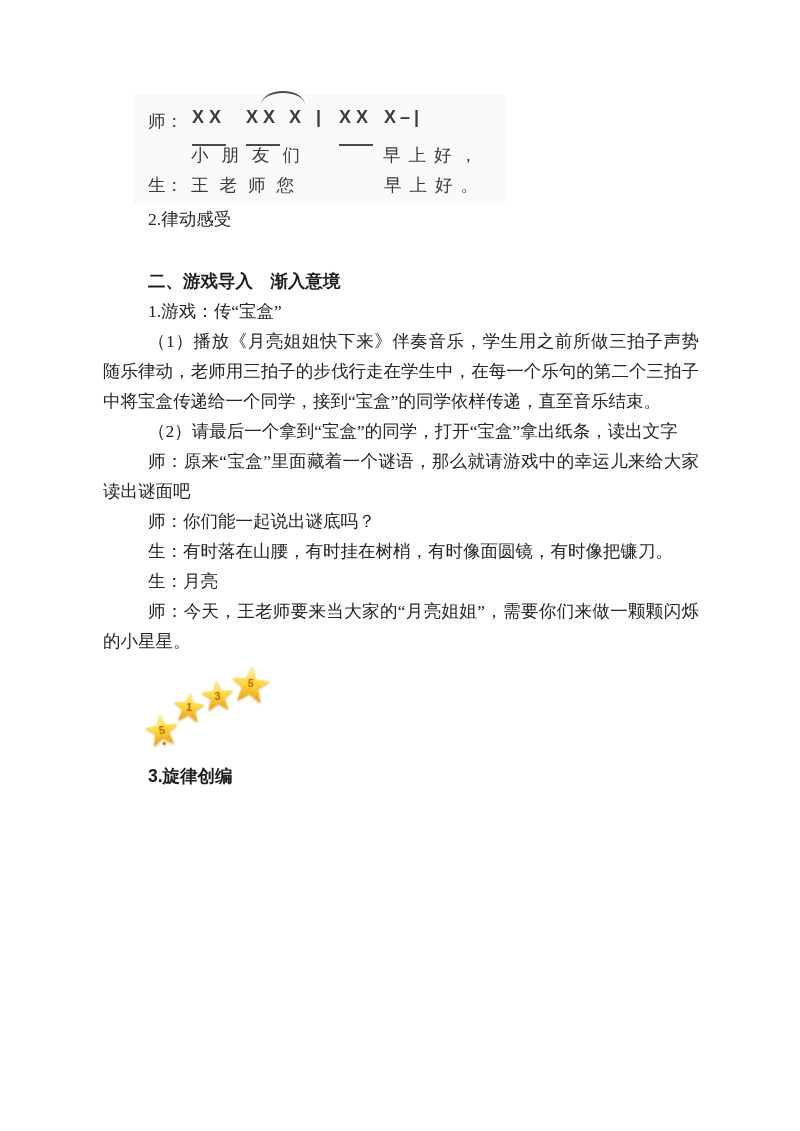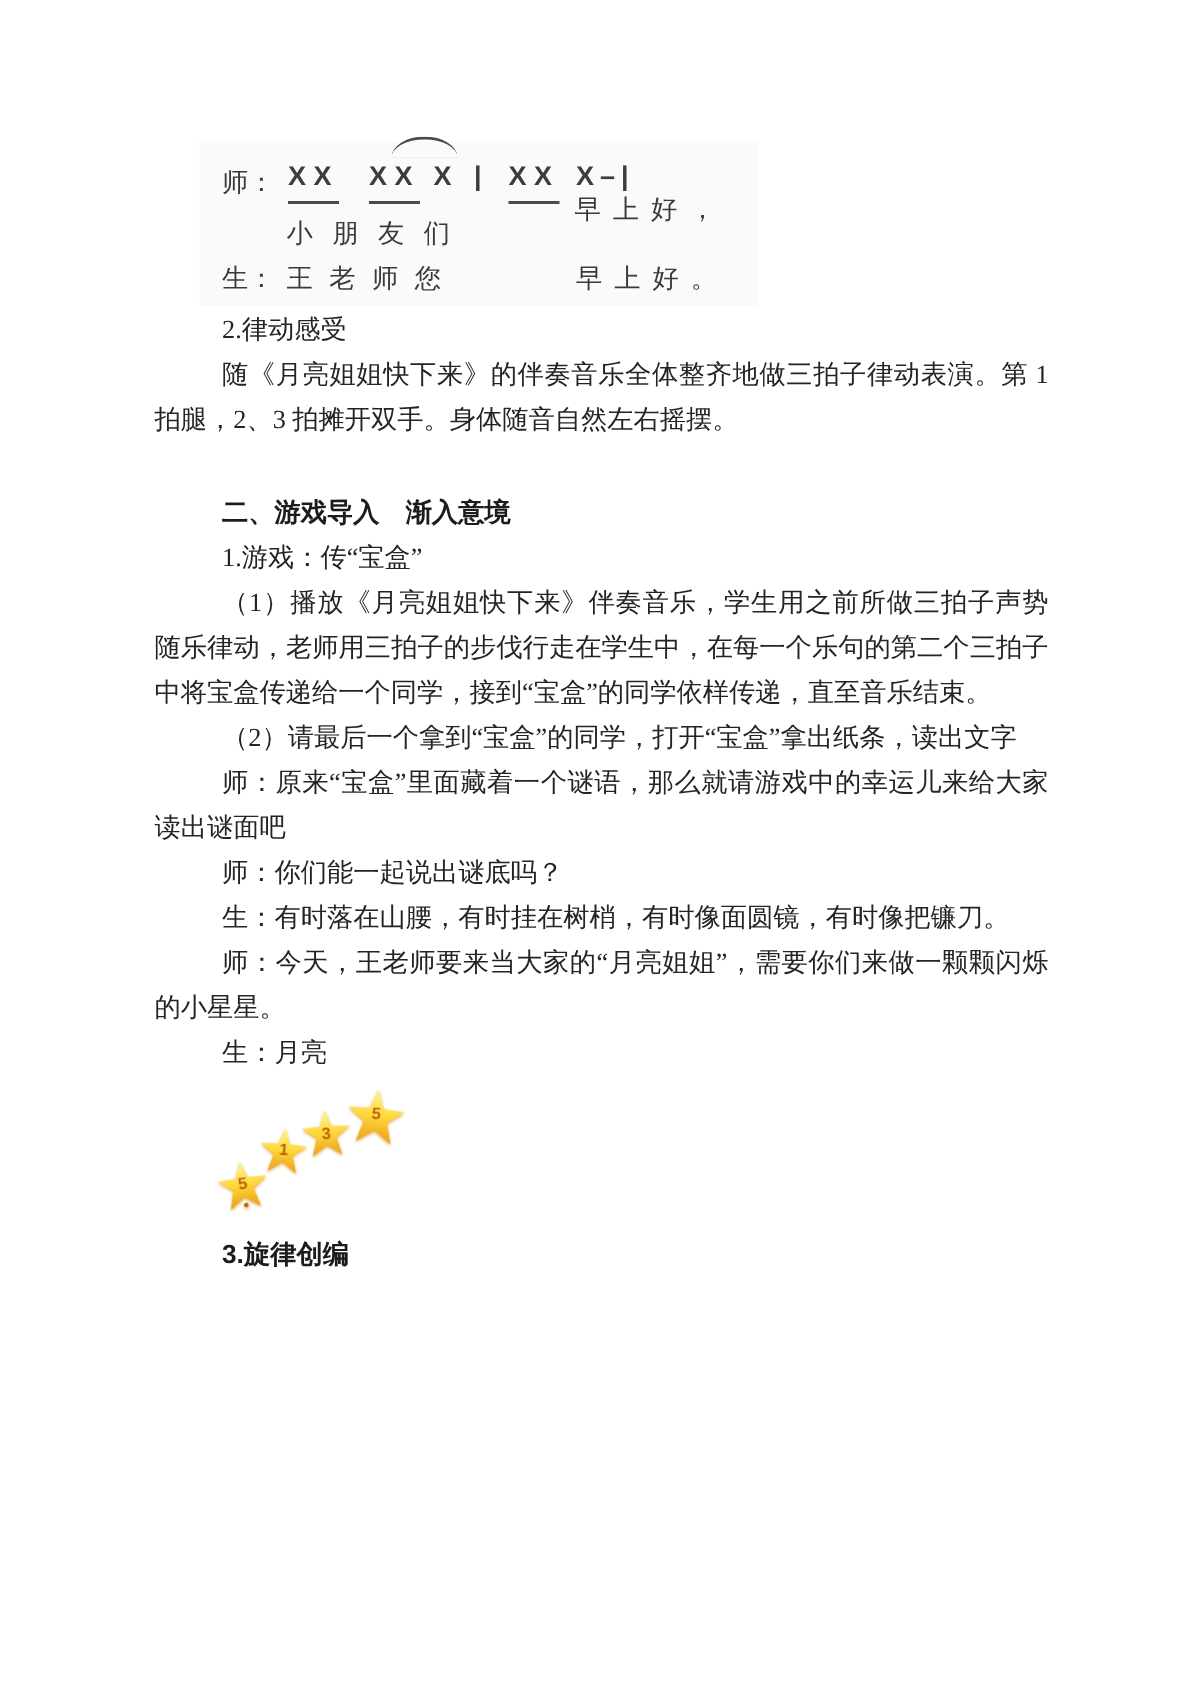--- a/index.html
+++ b/index.html
@@ -39,21 +39,21 @@
   }
   .nx{
     position:absolute;
     font-family:"Liberation Sans","DejaVu Sans",sans-serif;
     font-size:18px;
     font-weight:600;
     letter-spacing:5px;
     color:#3c3c3c;
     white-space:nowrap;
   }
-  .u{border-bottom:2px solid #4a4a4a;padding-bottom:2px;}
+  .u{border-bottom:2px solid #4a4a4a;padding-bottom:12px;}
   .arc{
     position:absolute;
     height:12px;
     border-top:2px solid #4a4a4a;
     border-radius:100% 100% 0 0 / 200% 200% 0 0;
   }
   
   .content p{margin:0;text-indent:45px;}
   p.h-bold{
     font-family:"Liberation Sans","DejaVu Sans",sans-serif;
@@ -107,40 +107,39 @@
       <span class="n-label" style="left:45px;top:6px">师：</span>
       <span class="nx u" style="left:89px;top:2px">XX</span>
       <span class="nx u" style="left:143px;top:2px">XX</span>
       <span class="nx" style="left:186px;top:2px">X</span>
       <span class="arc" style="left:158px;top:-9px;width:44px"></span>
       <span class="nx" style="left:213px;top:2px">|</span>
       <span class="nx u" style="left:236px;top:2px">XX</span>
       <span class="nx" style="left:281px;top:2px;letter-spacing:4px">X–|</span>
 
       <span class="lyr" style="left:88px;top:40px;letter-spacing:13px">小朋友们</span>
-      <span class="lyr" style="left:280px;top:24px;letter-spacing:8px">早上好，</span>
+      <span class="lyr" style="left:280px;top:40px;letter-spacing:8px">早上好，</span>
 
       <span class="n-label" style="left:45px;top:70px">生：</span>
       <span class="lyr" style="left:88px;top:70px;letter-spacing:11px">王老师您</span>
       <span class="lyr" style="left:281px;top:70px;letter-spacing:8px">早上好。</span>
     </div>
 
     <p>2.律动感受</p>
-    <p>随《月亮姐姐快下来》的伴奏音乐全体整齐地做三拍子律动表演。第 1 拍腿，2、3 拍摊开双手。身体随音自然左右摇摆。</p>
 
     <p class="h-bold sec-head">二、游戏导入　渐入意境</p>
 
     <p>1.游戏：传“宝盒”</p>
     <p>（1）播放《月亮姐姐快下来》伴奏音乐，学生用之前所做三拍子声势随乐律动，老师用三拍子的步伐行走在学生中，在每一个乐句的第二个三拍子中将宝盒传递给一个同学，接到“宝盒”的同学依样传递，直至音乐结束。</p>
     <p>（2）请最后一个拿到“宝盒”的同学，打开“宝盒”拿出纸条，读出文字</p>
     <p>师：原来“宝盒”里面藏着一个谜语，那么就请游戏中的幸运儿来给大家读出谜面吧</p>
     <p>师：你们能一起说出谜底吗？</p>
     <p>生：有时落在山腰，有时挂在树梢，有时像面圆镜，有时像把镰刀。</p>
+    <p>生：月亮</p>
     <p>师：今天，王老师要来当大家的“月亮姐姐”，需要你们来做一颗颗闪烁的小星星。</p>
-    <p>生：月亮</p>
 
 
     <div class="stars">
       <div class="star" style="left:0px;top:48px;width:34px;height:34px;transform:rotate(-8deg)">
         <div class="shape"></div>
         <div class="num">5</div>
         <div class="low-dot"></div>
       </div>
       <div class="star" style="left:28px;top:26px;width:32px;height:32px;transform:rotate(5deg)">
         <div class="shape"></div>

